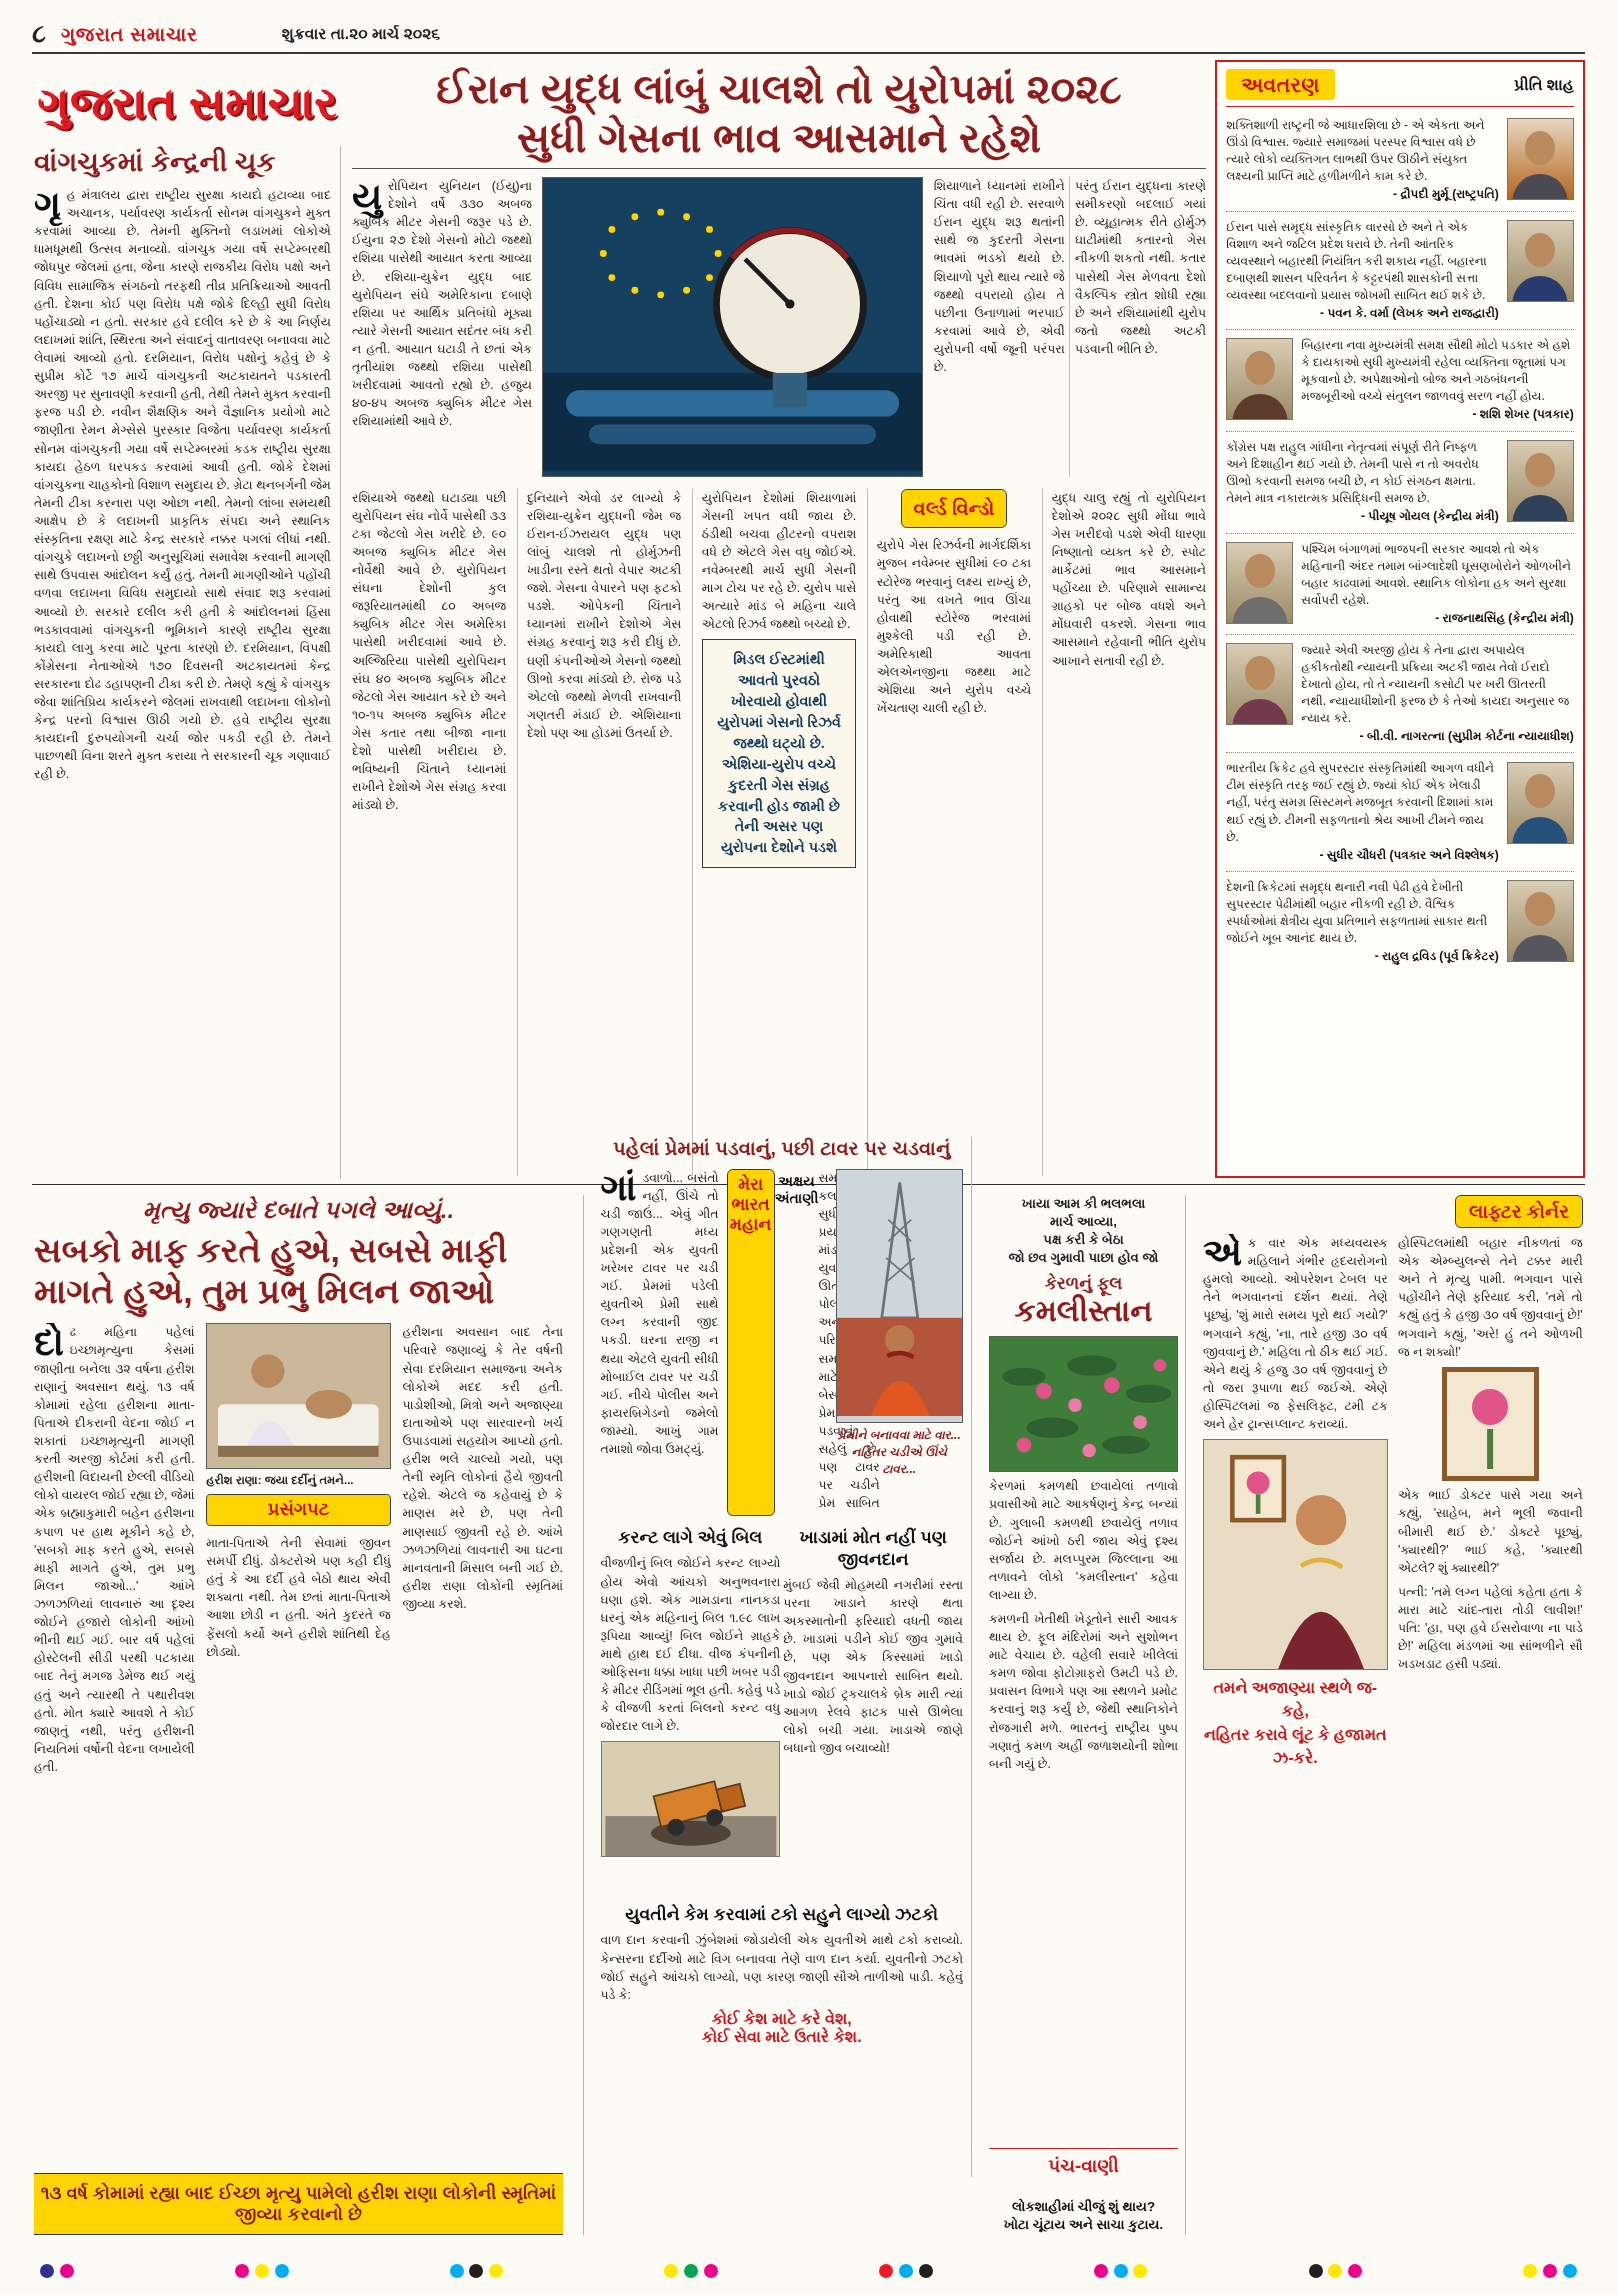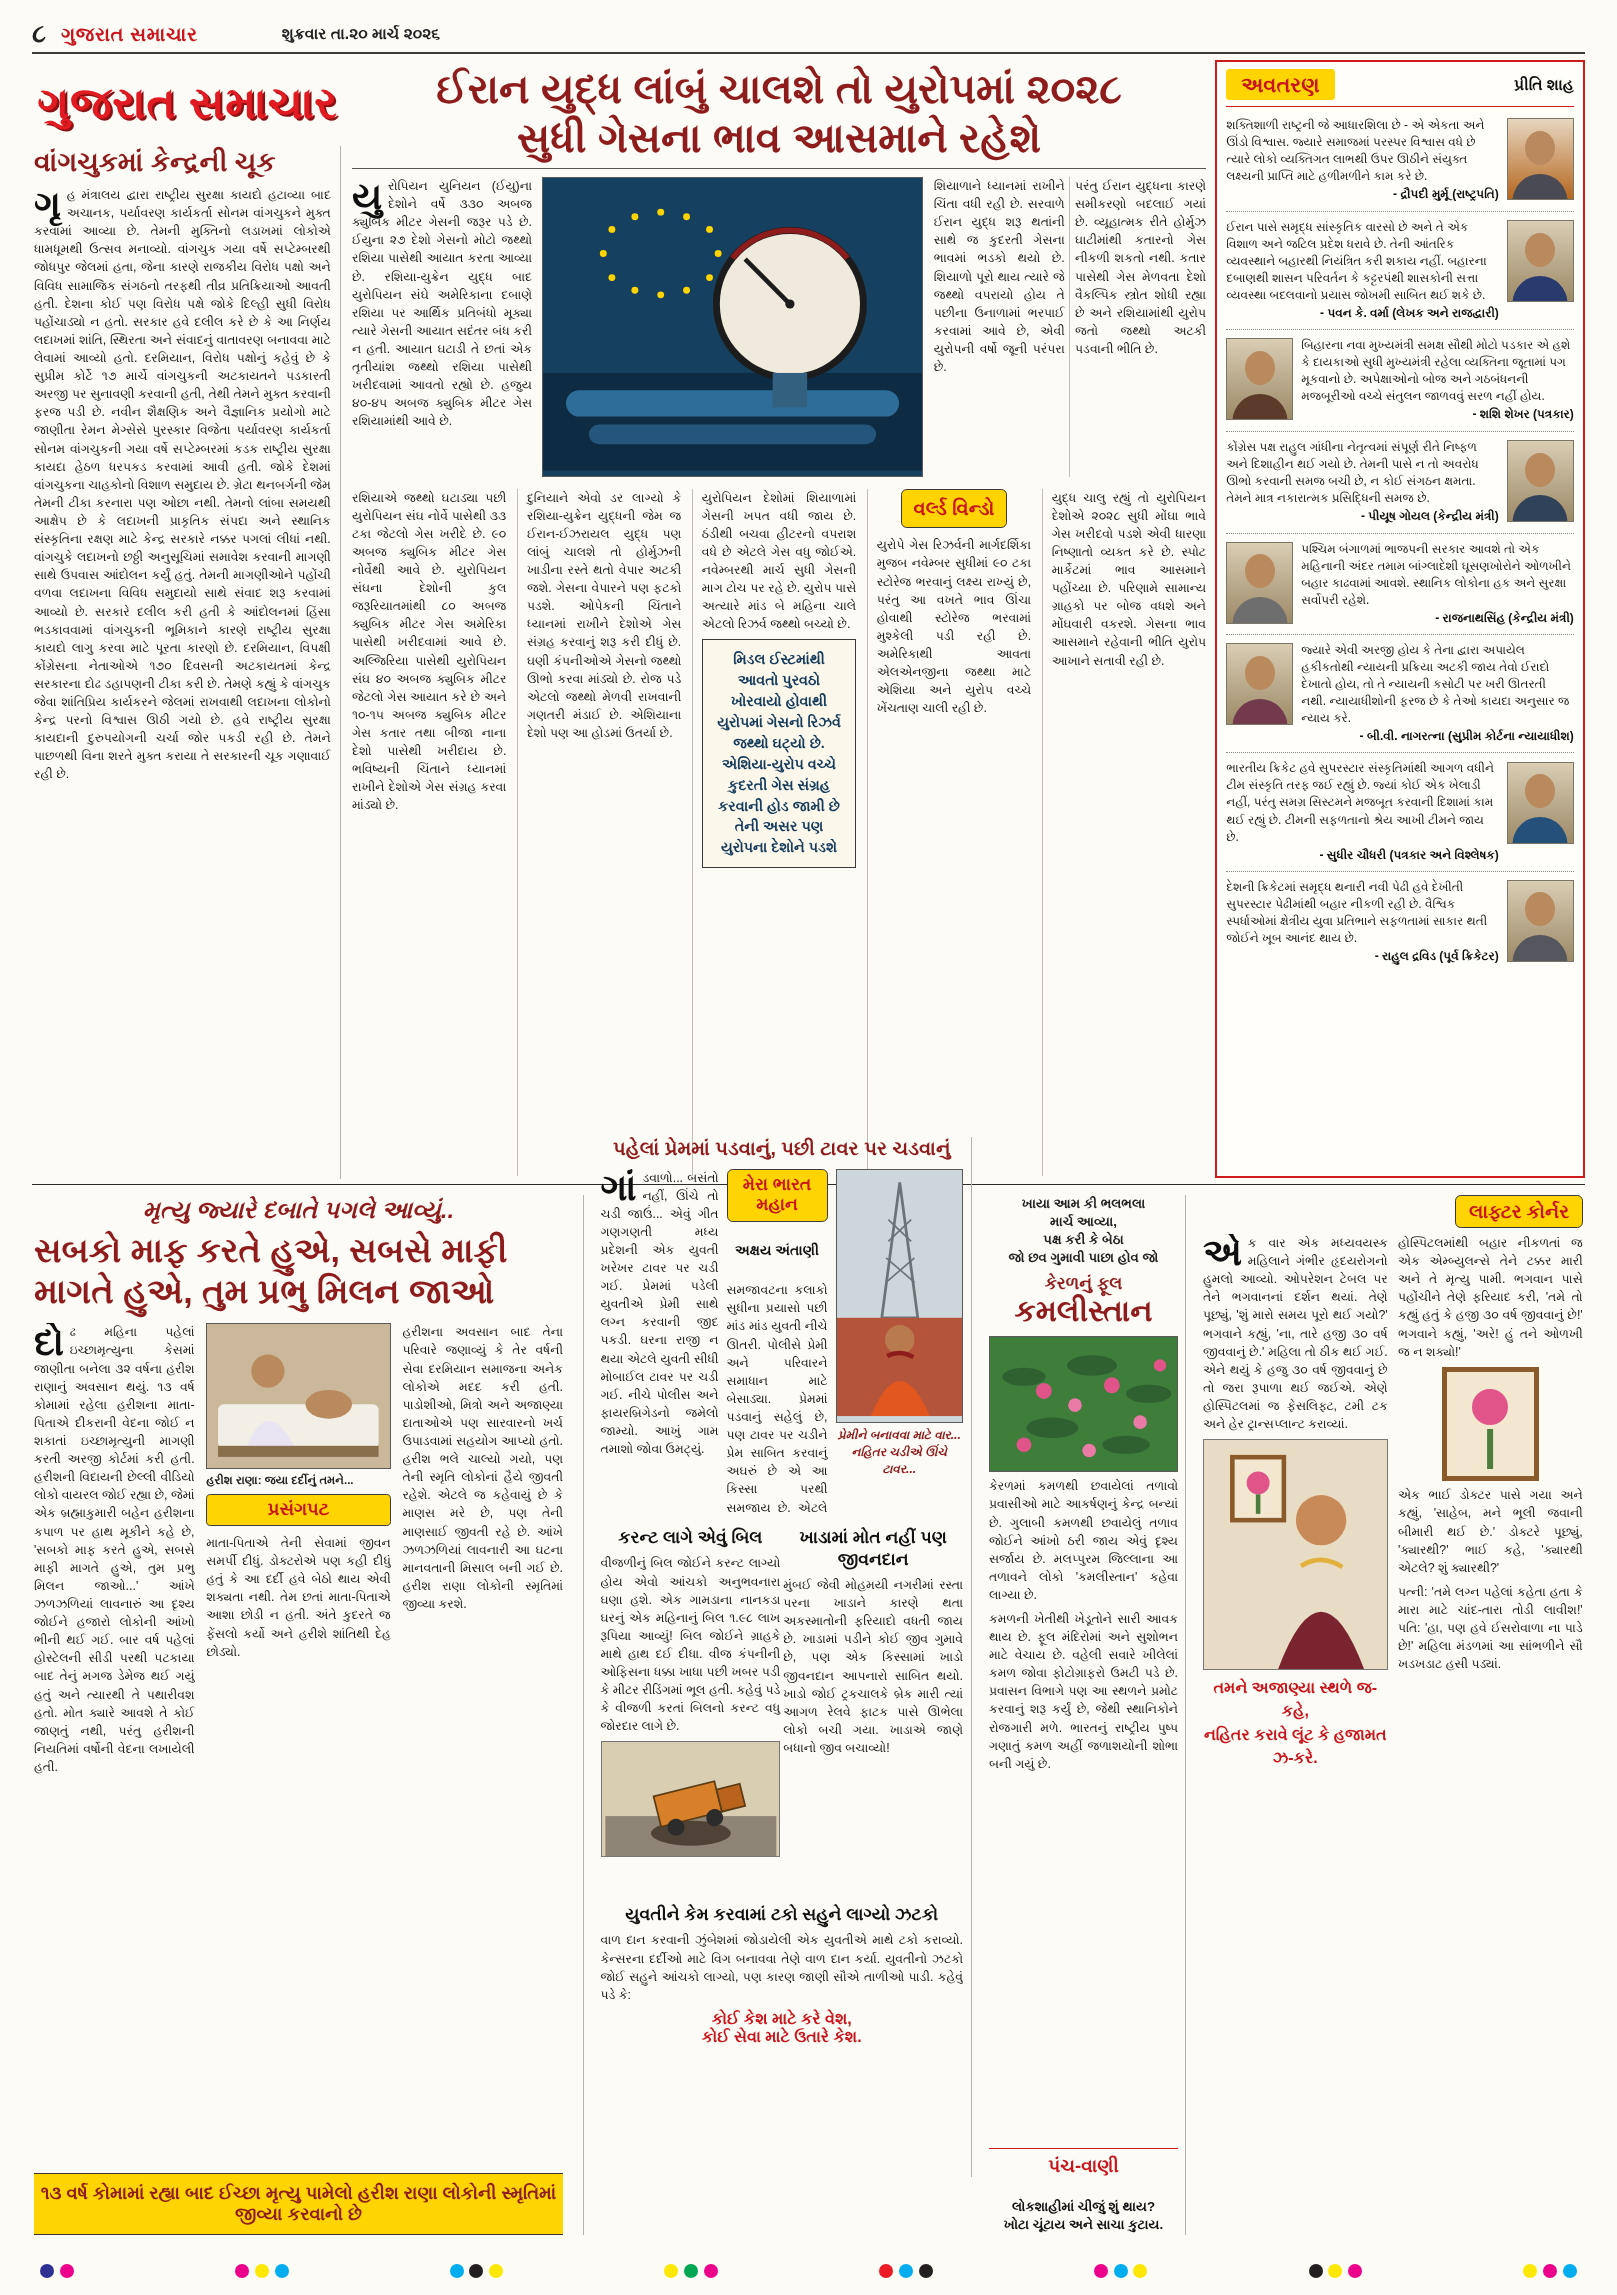--- a/index.html
+++ b/index.html
@@ -94,21 +94,21 @@
               border:1.2px solid #3a3a3a;border-radius:4.6px;padding:4.6px 3.5px;margin:5.8px 0 8px 0;}
   .obit-strip{margin-top:7px;background:#ffd400;border-top:1.2px solid #333;border-bottom:1.2px solid #333;
               color:#8e1c1c;font-weight:800;font-size:18px;text-align:center;padding:9.2px 4.6px;}
 
   
   .tower{position:absolute;left:597px;top:1137px;width:375px;height:1040px;overflow:hidden;box-sizing:border-box;
          padding:0 8px 0 3.5px;border-right:0.6px solid #b9b4a8;}
   .tower h2{margin:0 0 8px 0;text-align:center;font-size:19.6px;line-height:1.2;color:#8e1c1c;}
   .tower-top{display:flex;gap:8px;height:347px;overflow:hidden;}
   .t-c1{width:118px;}
-  .t-c2{width:101px;display:flex;flex-direction:column;gap:16px;}
+  .t-c2{width:101px;display:flex;flex-direction:row;}
   .mb-badge{background:#ffd400;color:#c8161c;border:1.2px solid #3a3a3a;border-radius:5.8px;
             text-align:center;font-weight:800;font-size:17.3px;line-height:1.15;padding:5.8px 2.3px;}
   .columnist{text-align:center;font-weight:800;font-size:14px;margin:4.6px 0 5.8px 0;color:#111;}
   .t-photo-col{flex:1;}
   .t-photo{width:100%;height:254px;border:0.6px solid #5a5a5a;box-sizing:border-box;background:#cdd6da;}
   .t-photo svg{display:block;width:100%;height:100%;}
   .couplet{white-space:pre-line;text-align:center;font-style:italic;font-weight:bold;
            color:#8e1c1c;font-size:12px;margin-top:4.6px;line-height:1.4;}
   .tower-mid{display:flex;gap:3px;margin-top:8px;height:370px;overflow:hidden;}
   .tower-mid>div{flex:1;}

